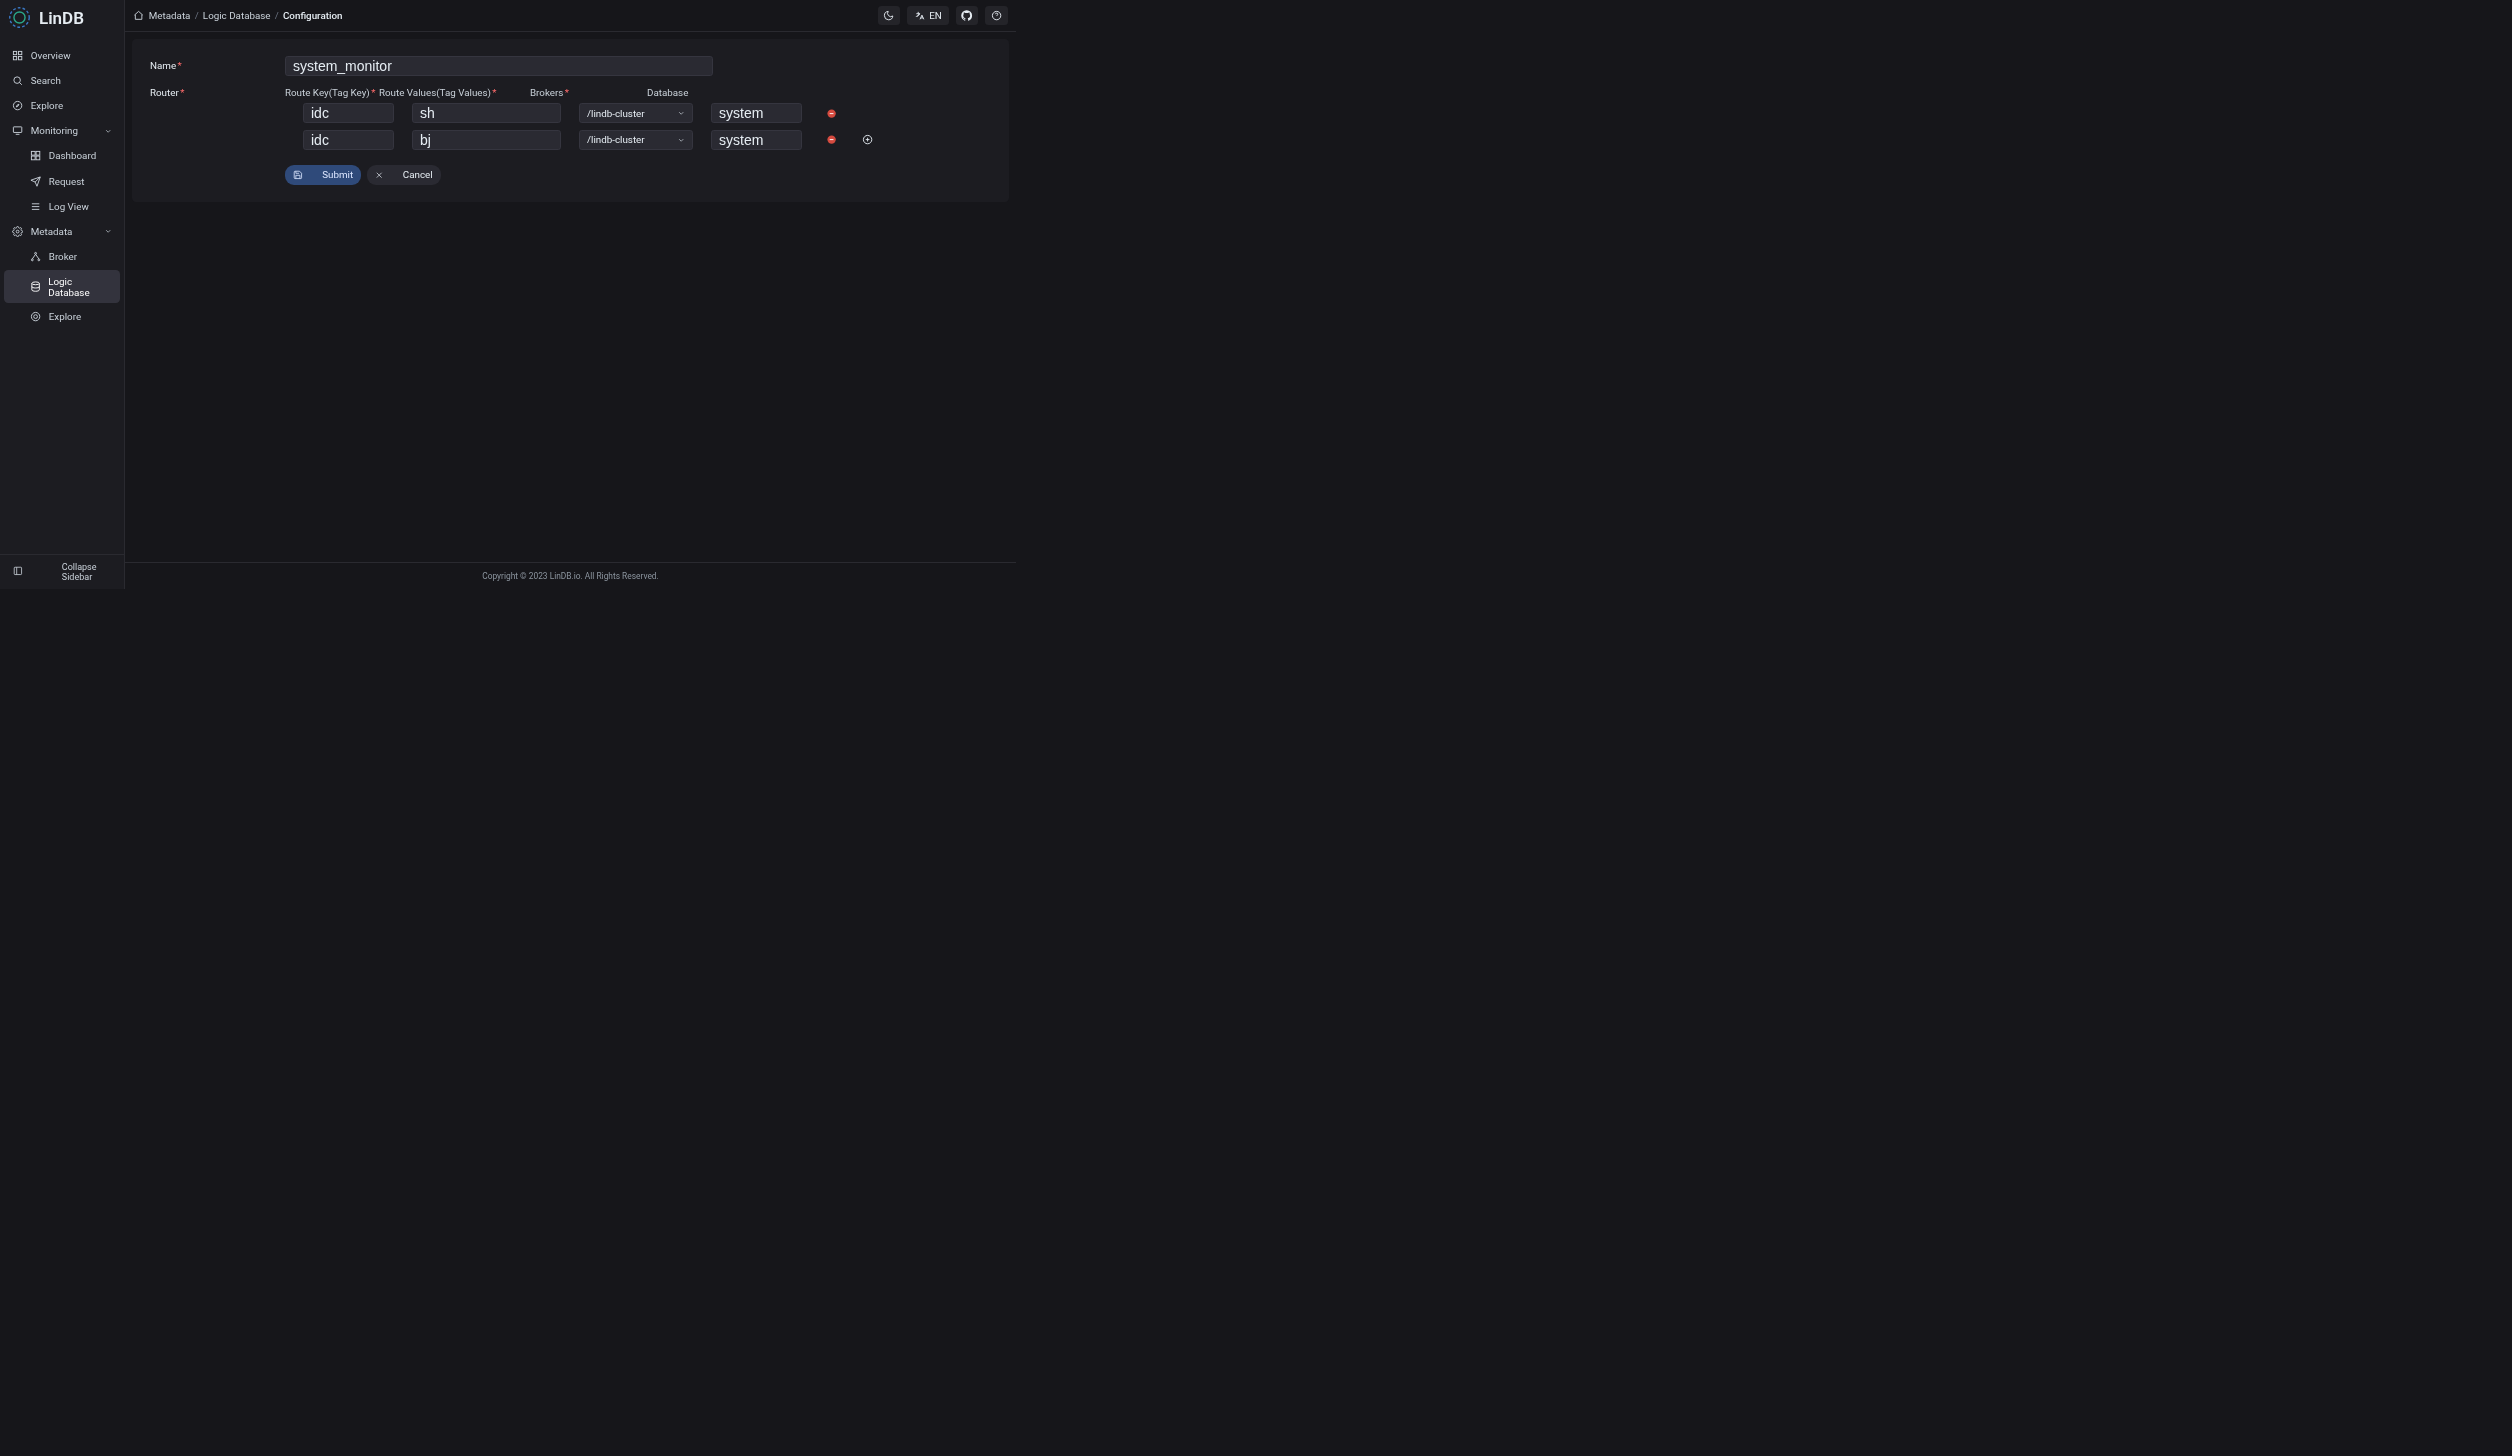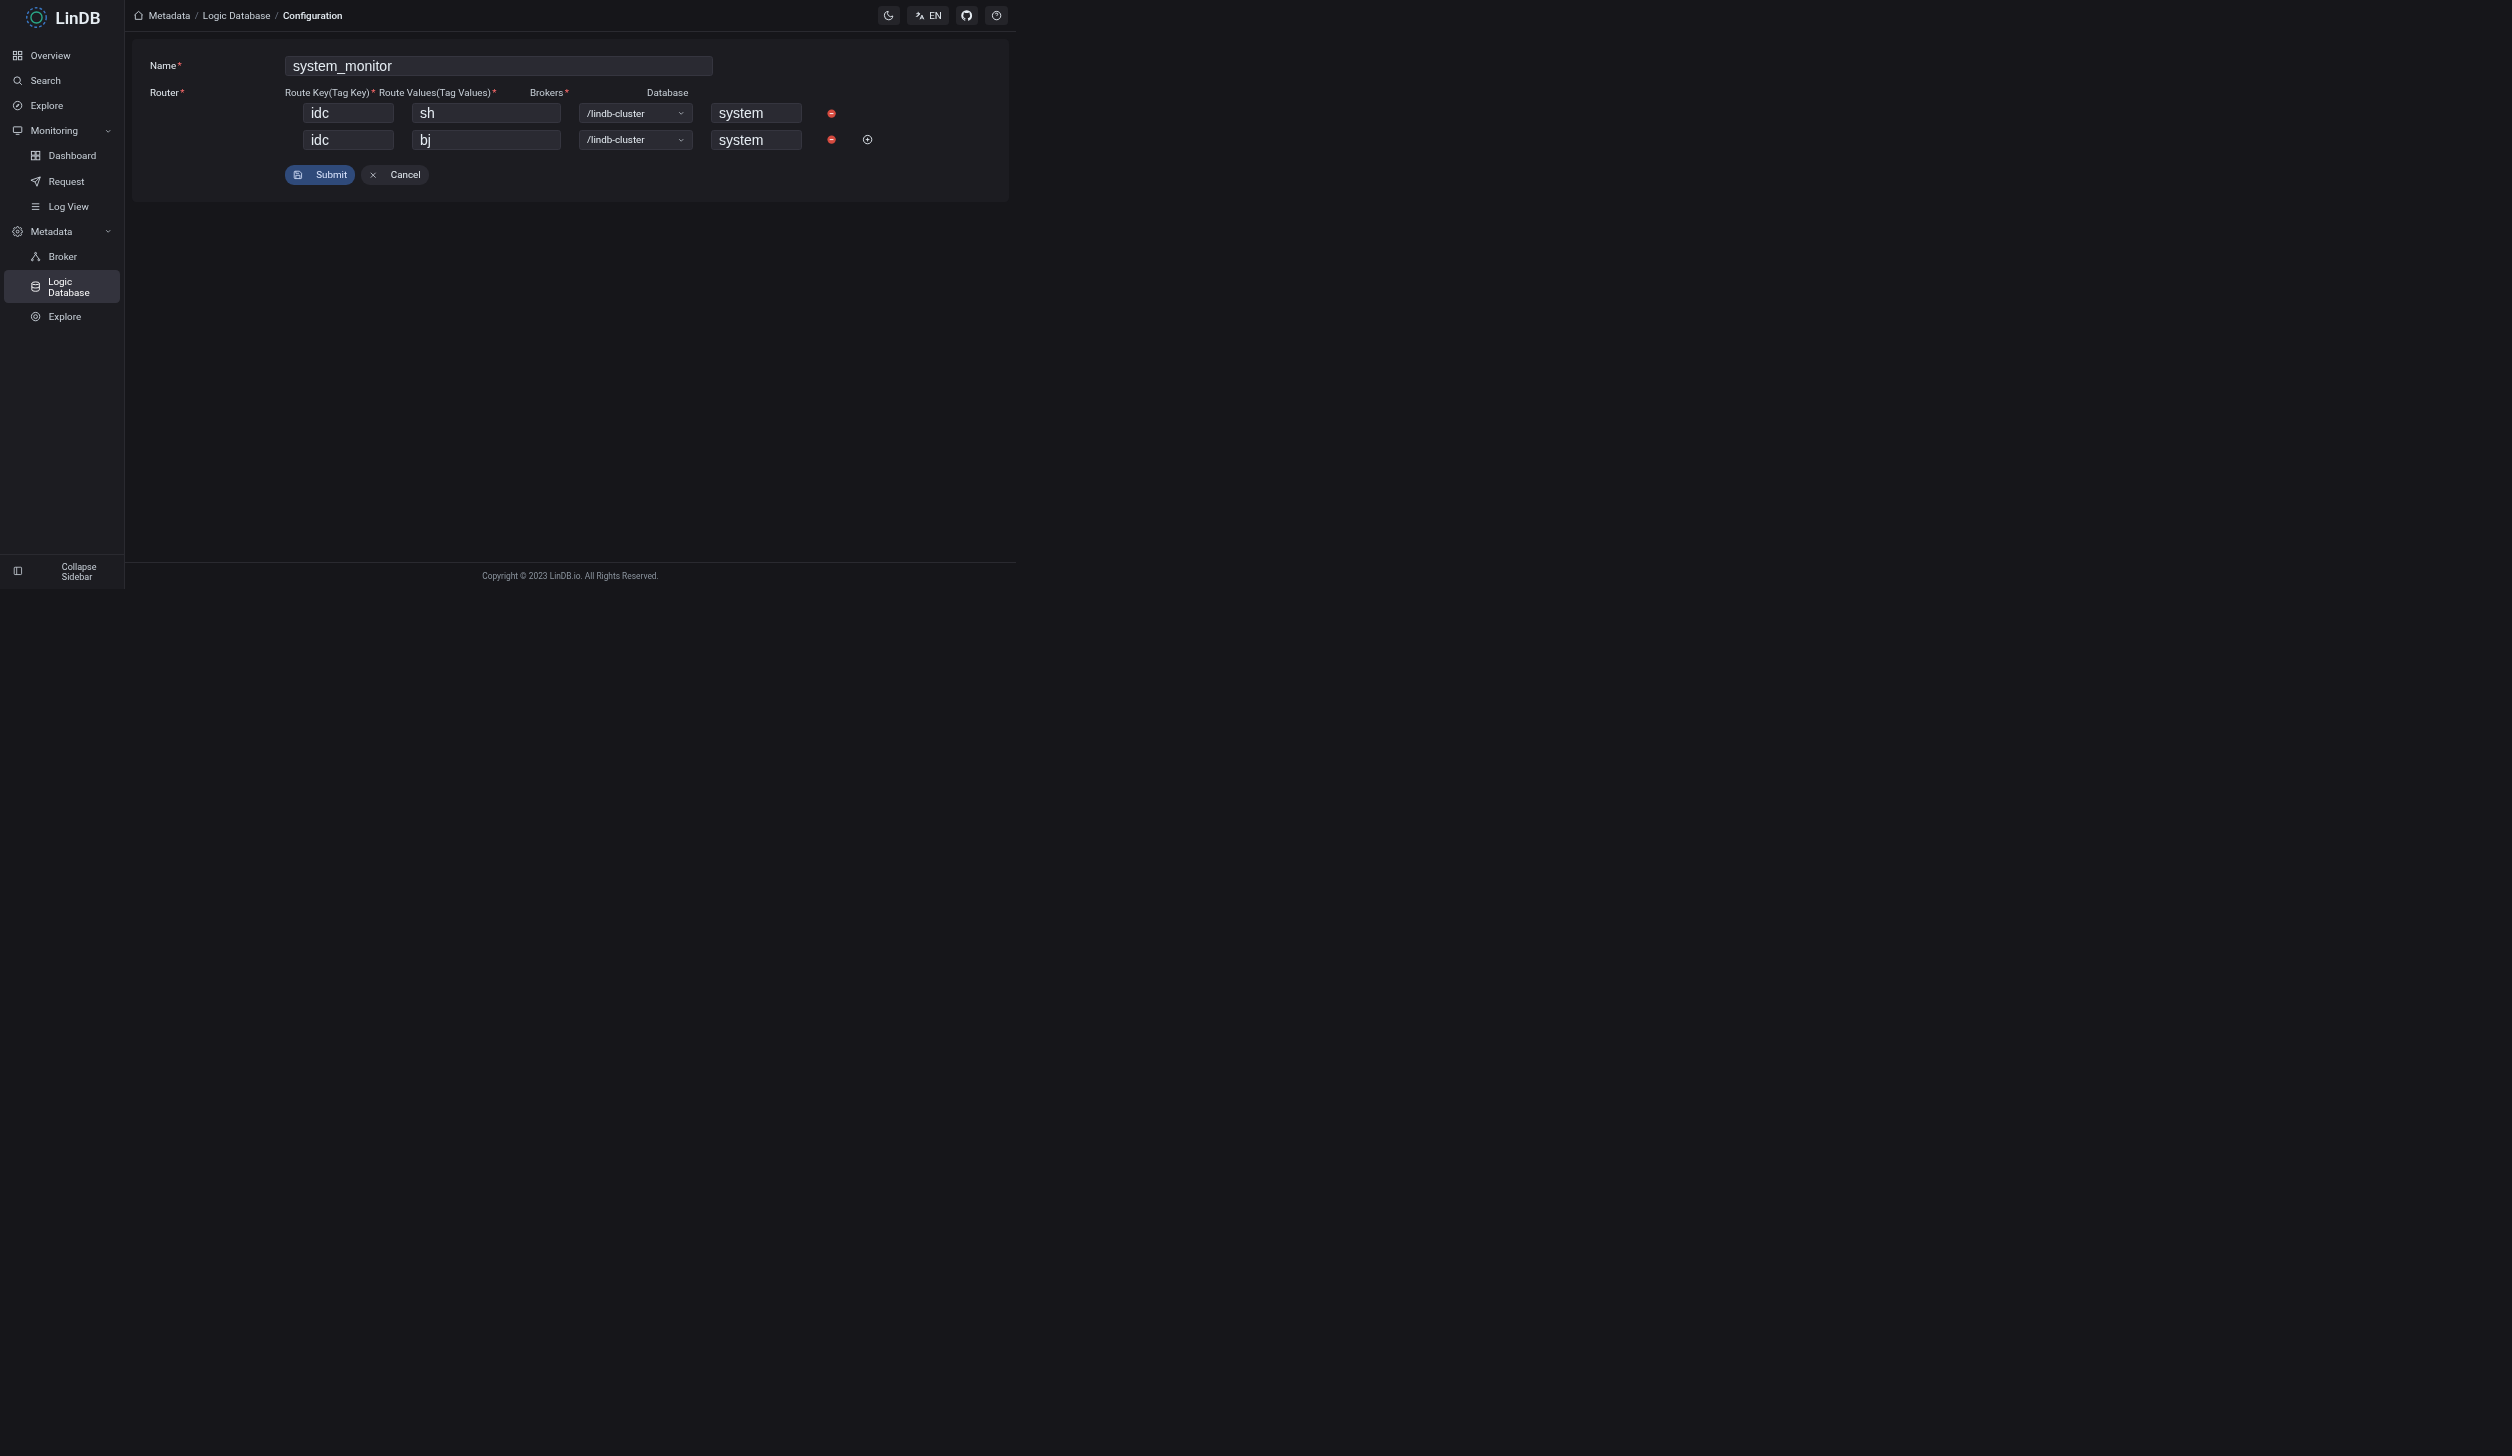--- a/index.html
+++ b/index.html
@@ -12,21 +12,20 @@
     overflow: hidden;
     font-size: 9.8px;
   }
   .app { display: flex; height: 100%; }
   .sidebar {
     width: 125px;
     background: #1c1c21;
     border-right: 0.7px solid #2a2a30;
     display: flex;
     flex-direction: column;
-    align-items: center;
   }
   .logo-area {
     display: flex;
     align-items: center;
     padding: 5.6px 7px;
     height: 35px;
   }
   .logo-icon { width: 25px; height: 25px; margin-right: 7px; }
   .logo-text { font-size: 17px; font-weight: 600; color: #e6edf3; }
   .nav { flex: 1; padding: 8.4px 4.2px; overflow-y: auto; }
@@ -146,21 +145,21 @@
     width: 12.6px; height: 12.6px; margin-left: 5.6px; cursor: pointer;
     display:flex; align-items:center; justify-content:center;
   }
   .btn-row { display: flex; gap: 5.6px; padding-left: 135px; margin-top: 15.4px;}
   .btn {
     height: 19.6px;
     border-radius: 9px;
     display: flex;
     align-items: center;
     padding: 0 8.4px;
-    gap: 13px;
+    gap: 19px;
     cursor: pointer;
     font-size: 9.8px;
   }
   .btn-primary { background: #2f4a7a; color: #dce6ff; }
   .btn-default { background: #2a2a32; color: #e6edf3; }
   .footer {
     height: 27px;
     border-top: 0.7px solid #2a2a30;
     display: flex;
     align-items: center;

